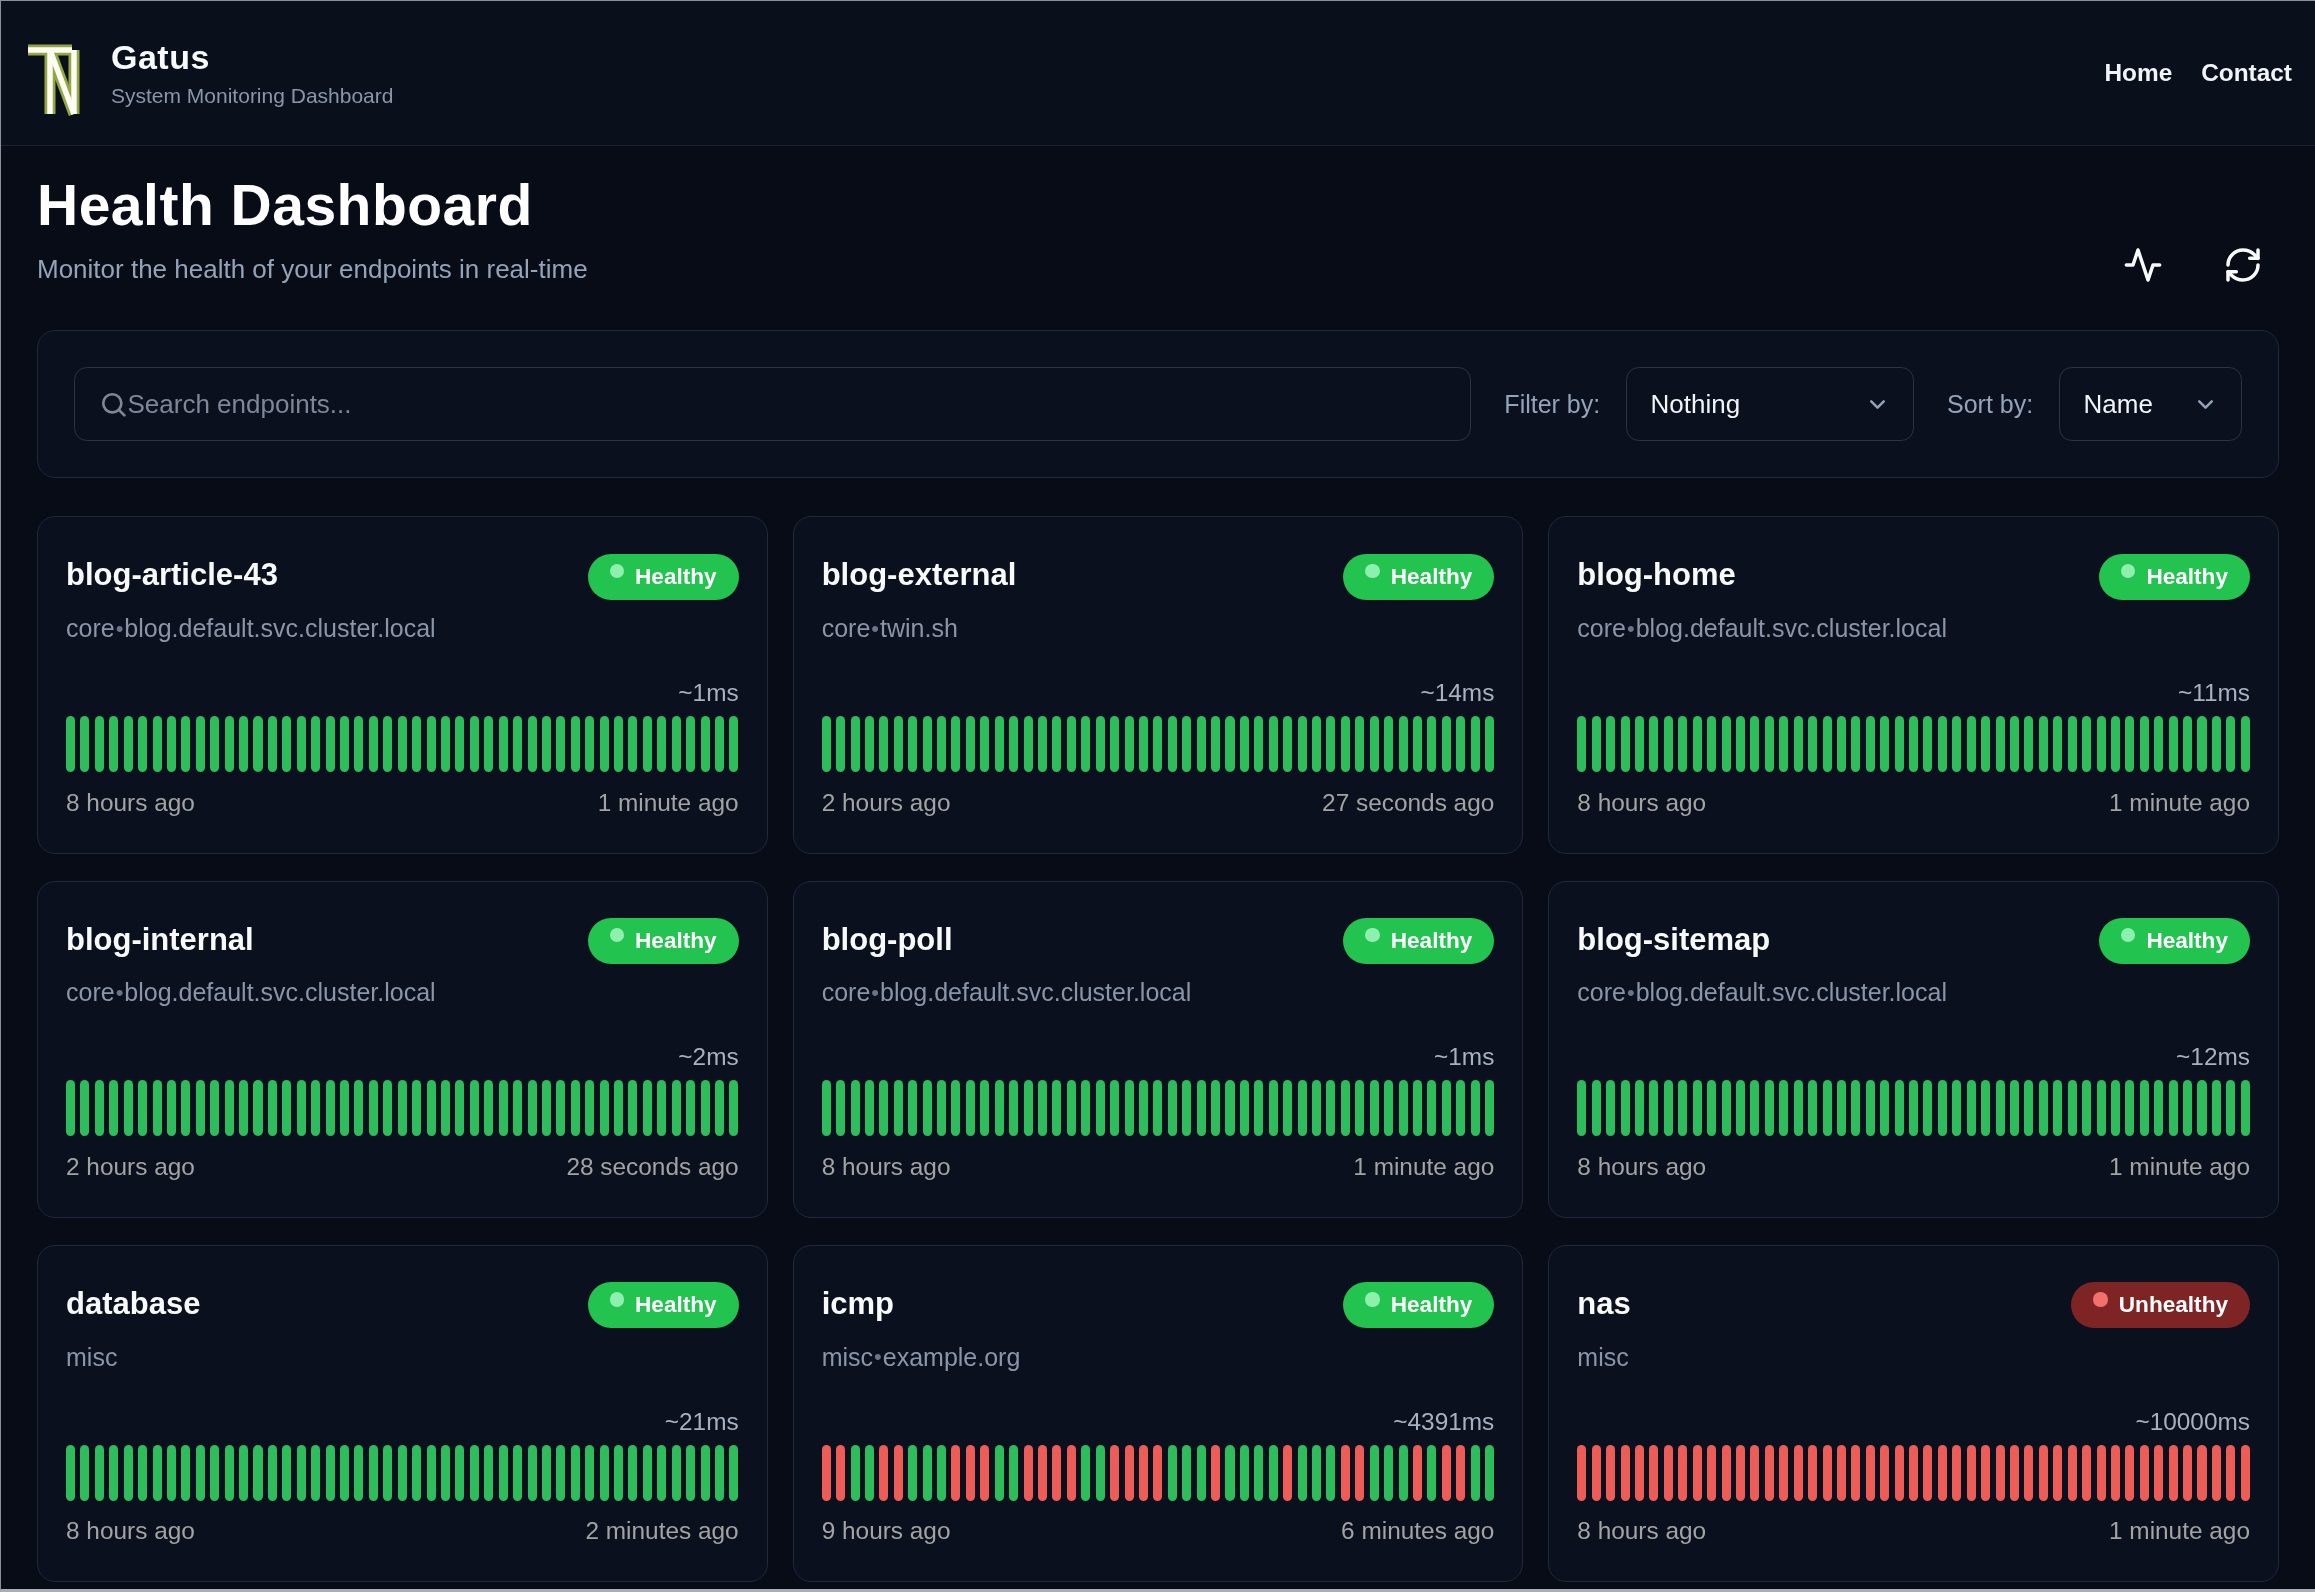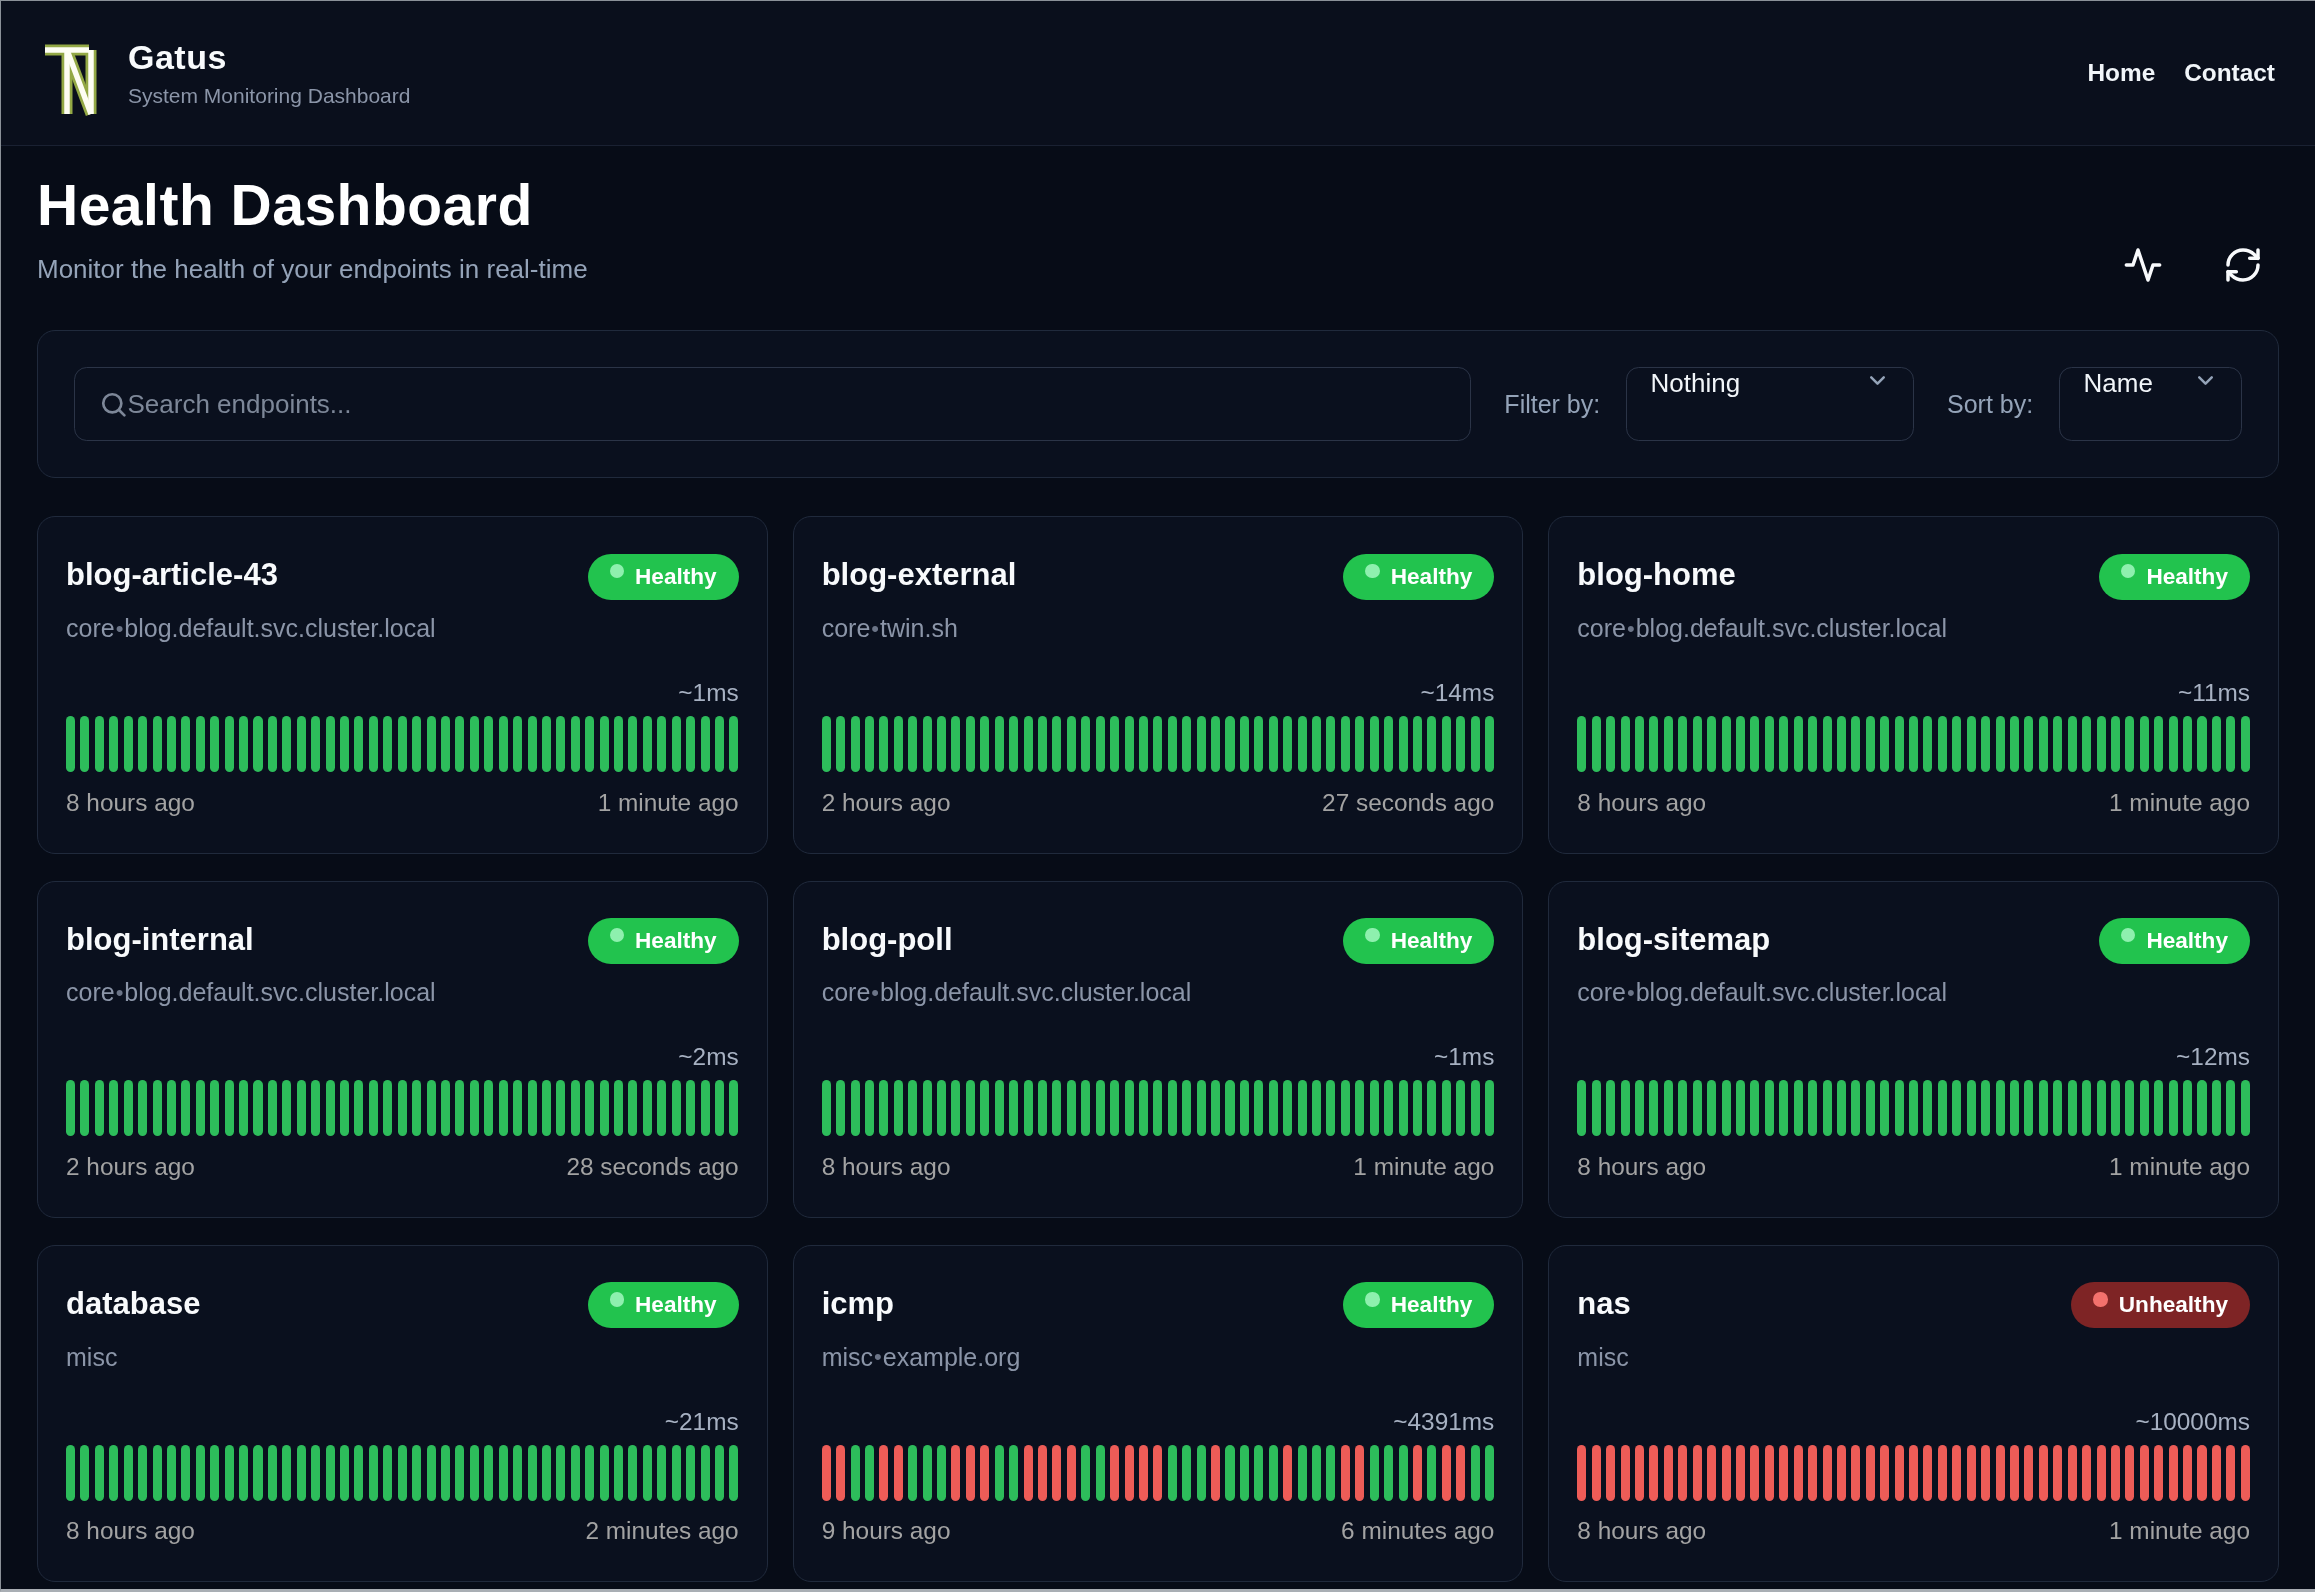--- a/index.html
+++ b/index.html
@@ -11,21 +11,21 @@
     color: #e9edf4;
     border: 0.9px solid #8b9198;
     border-bottom: 3.6px solid #a9aeb4;
     overflow: hidden;
   }
 
   
   .app-header {
     height: 145px;
     display: flex; align-items: center; justify-content: space-between;
-    padding: 0 40px;
+    padding: 0 23px;
     background: #0a0f1c;
     border-bottom: 0.9px solid #1a2132;
   }
   .brand { display: flex; align-items: center; gap: 27px; }
   .brand-logo { width: 60px; height: 76px; margin-top: 9px; }
   .brand-name { font-size: 34px; font-weight: 700; color: #f8fafc; letter-spacing: 0.5px; }
   .brand-sub { font-size: 21px; color: #8b95a8; margin-top: 7.2px; font-weight: 400; }
   .main-nav { display: flex; gap: 29px; }
   .main-nav a { color: #f1f5f9; text-decoration: none; font-size: 24.4px; font-weight: 600; }
 
@@ -55,21 +55,21 @@
   }
   .search-box svg { width: 29px; height: 29px; stroke: #7d8798; fill: none; stroke-width: 2.2; stroke-linecap: round; flex: none; }
   .search-box input {
     background: transparent; border: none; outline: none;
     color: #e2e8f0; font-size: 26px; width: 100%;
     font-family: "Liberation Sans", "DejaVu Sans", sans-serif;
   }
   .search-box input::placeholder { color: #7d8798; }
   .ctrl-label { font-size: 25px; color: #94a3b8; white-space: nowrap; }
   .select {
-    height: 74px; display: flex; justify-content: space-between;
+    height: 74px; display: flex; align-items: center; justify-content: space-between;
     border: 1.8px solid #2b3447; border-radius: 12.7px;
     padding: 0 23.5px; color: #f1f5f9; font-size: 26px; cursor: pointer;
     background: #0a101e;
   }
   .select svg { width: 25px; height: 25px; stroke: #94a3b8; fill: none; stroke-width: 2.4; stroke-linecap: round; stroke-linejoin: round; }
   .select.filter { width: 288px; margin-left: -7.2px; }
   .select.sort  { width: 183px; margin-left: -7.2px; }
 
   
   .grid {

